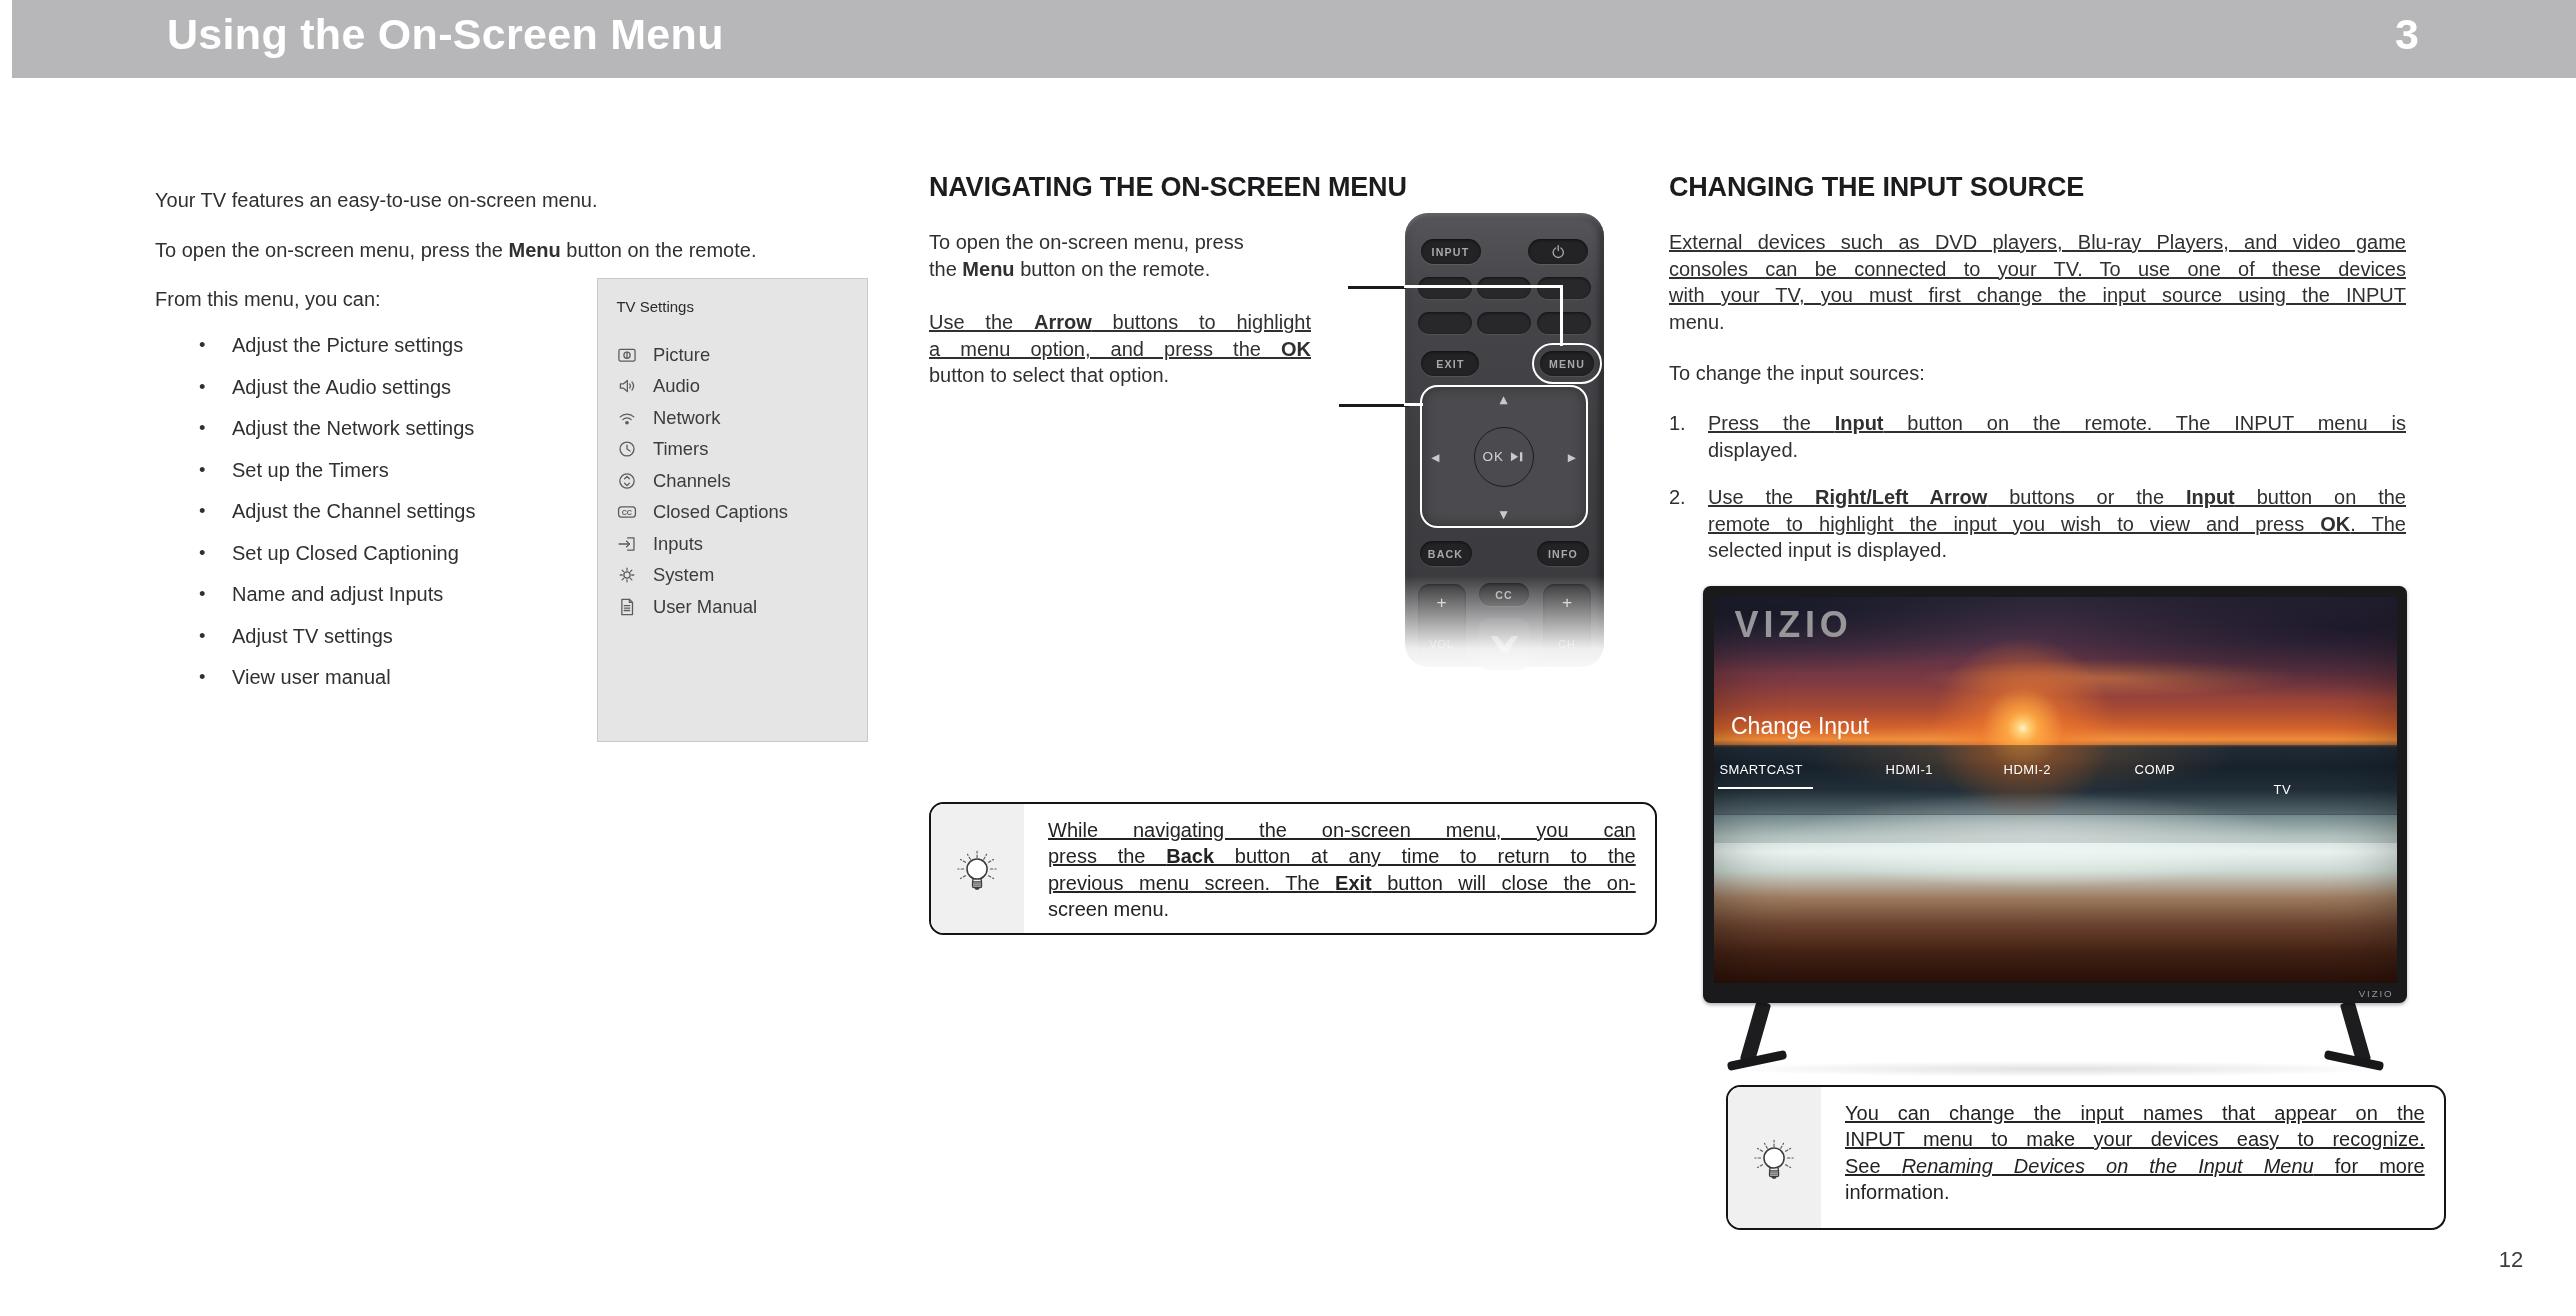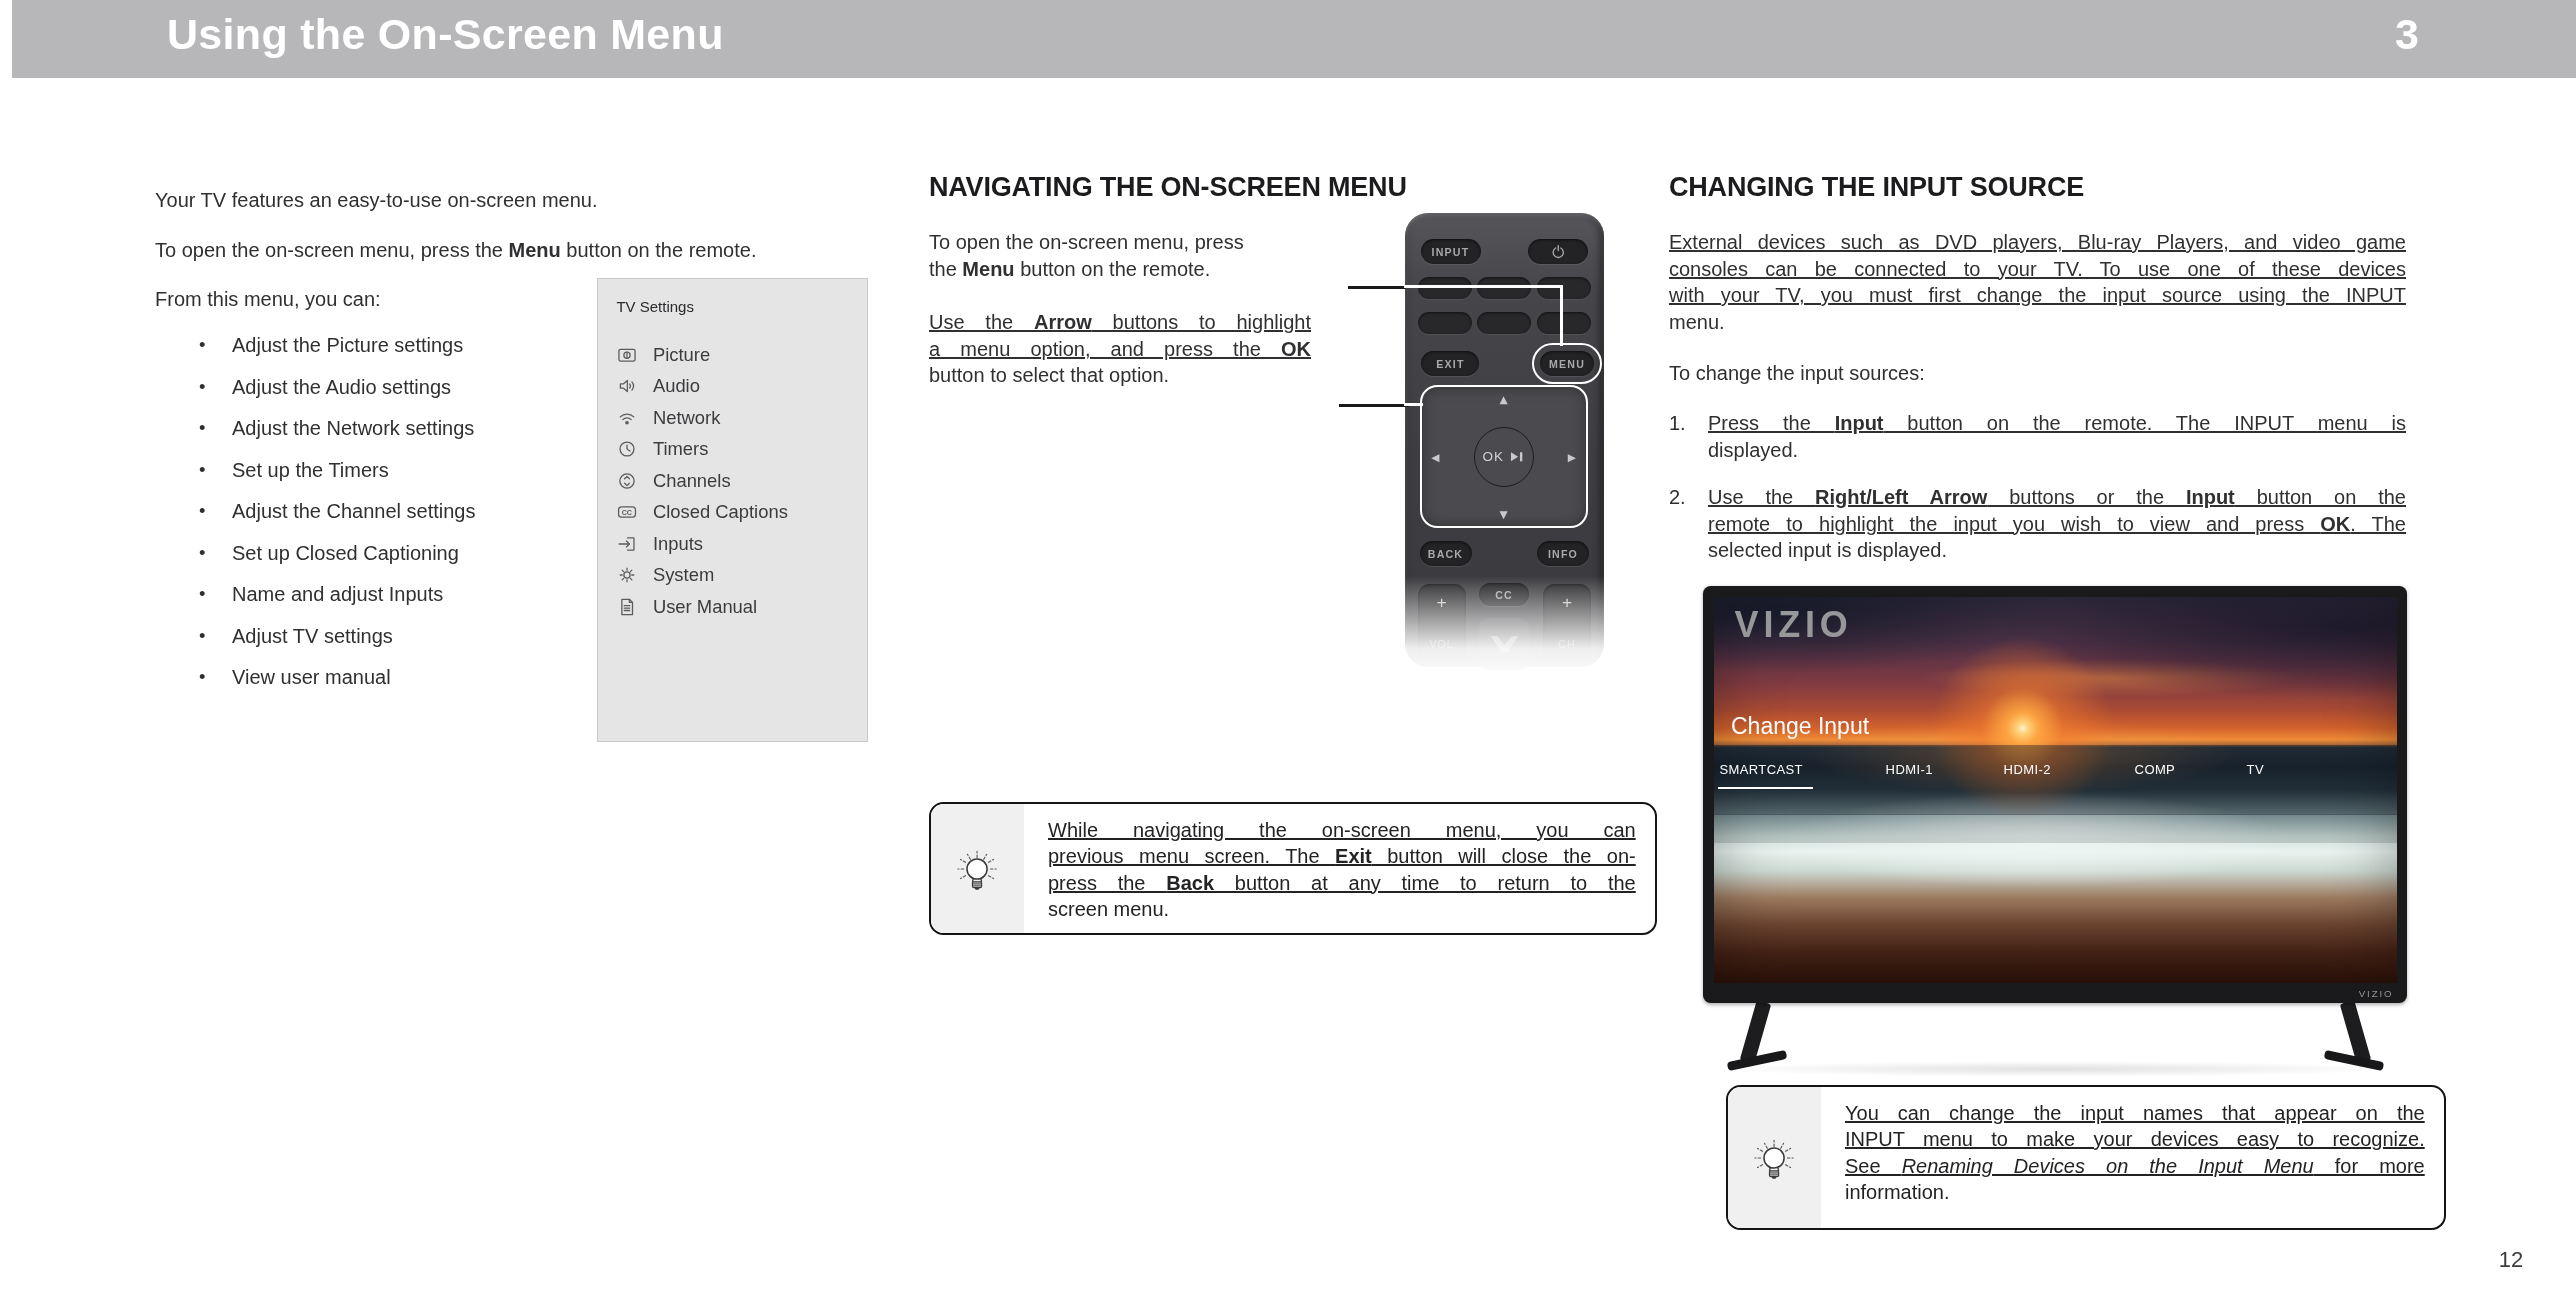--- a/index.html
+++ b/index.html
@@ -305,22 +305,22 @@
         </g>
         <circle cx="22" cy="26" r="10.5" fill="#fff" stroke="#3a3a3c" stroke-width="1.6"></circle>
         <path d="M18 35.8L17.2 40M26 35.8L26.8 40" stroke="#3a3a3c" stroke-width="1.4" fill="none"></path>
         <rect x="17.2" y="39.5" width="9.6" height="6" rx="1.5" fill="#cfcfcf" stroke="#3a3a3c" stroke-width="1.2"></rect>
         <path d="M17.5 41.6h9.2M17.5 43.6h9.2" stroke="#3a3a3c" stroke-width=".9"></path>
         <path d="M19.5 45.8h5l-1 2h-3z" fill="#3a3a3c"></path>
       </svg>
     </div>
     <div class="note-body">
         <div class="jl"><span>While navigating the on-screen menu, you can</span></div>
+        <div class="jl"><span>press the </span><span class="b">Back</span><span> button at any time to return to the</span></div>
         <div class="jl"><span>previous menu screen. The </span><span class="b">Exit</span><span> button will close the on-</span></div>
-        <div class="jl"><span>press the </span><span class="b">Back</span><span> button at any time to return to the</span></div>
         <div class="nl"><span>screen menu.</span></div>
       </div>
   </div>
 
   <div class="col-right">
     <div class="h2">CHANGING THE INPUT SOURCE</div>
     <div class="blk body-txt">
         <div class="jl"><span>External devices such as DVD players, Blu-ray Players, and video game</span></div>
         <div class="jl"><span>consoles can be connected to your TV. To use one of these devices</span></div>
         <div class="jl"><span>with your TV, you must first change the input source using the INPUT</span></div>
@@ -355,21 +355,21 @@
     <div class="bezel">
       <div class="screen">
         <div class="scr-logo">VIZIO</div>
         <div class="band"></div>
         <div class="band2"></div>
         <div class="ci-label">Change Input</div>
         <span class="inp" style="left:5.8px;">SMARTCAST</span>
         <span class="inp" style="left:172px;">HDMI-1</span>
         <span class="inp" style="left:290px;">HDMI-2</span>
         <span class="inp" style="left:421px;">COMP</span>
-        <span class="inp" style="left:533px;">TV</span>
+        <span class="inp" style="left:560px;margin-top:20px;">TV</span>
         <div class="inp-underline"></div>
       </div>
       <div class="bezel-logo">VIZIO</div>
     </div>
   </div>
 
   <div class="note" style="left:1726px;top:1085px;width:720px;height:145px;">
     <div class="note-icon">
       <svg width="44" height="56" viewBox="0 0 46 52">
         <g stroke="#58585a" stroke-width="1.2" stroke-dasharray="2.6 2.2" stroke-linecap="round">

